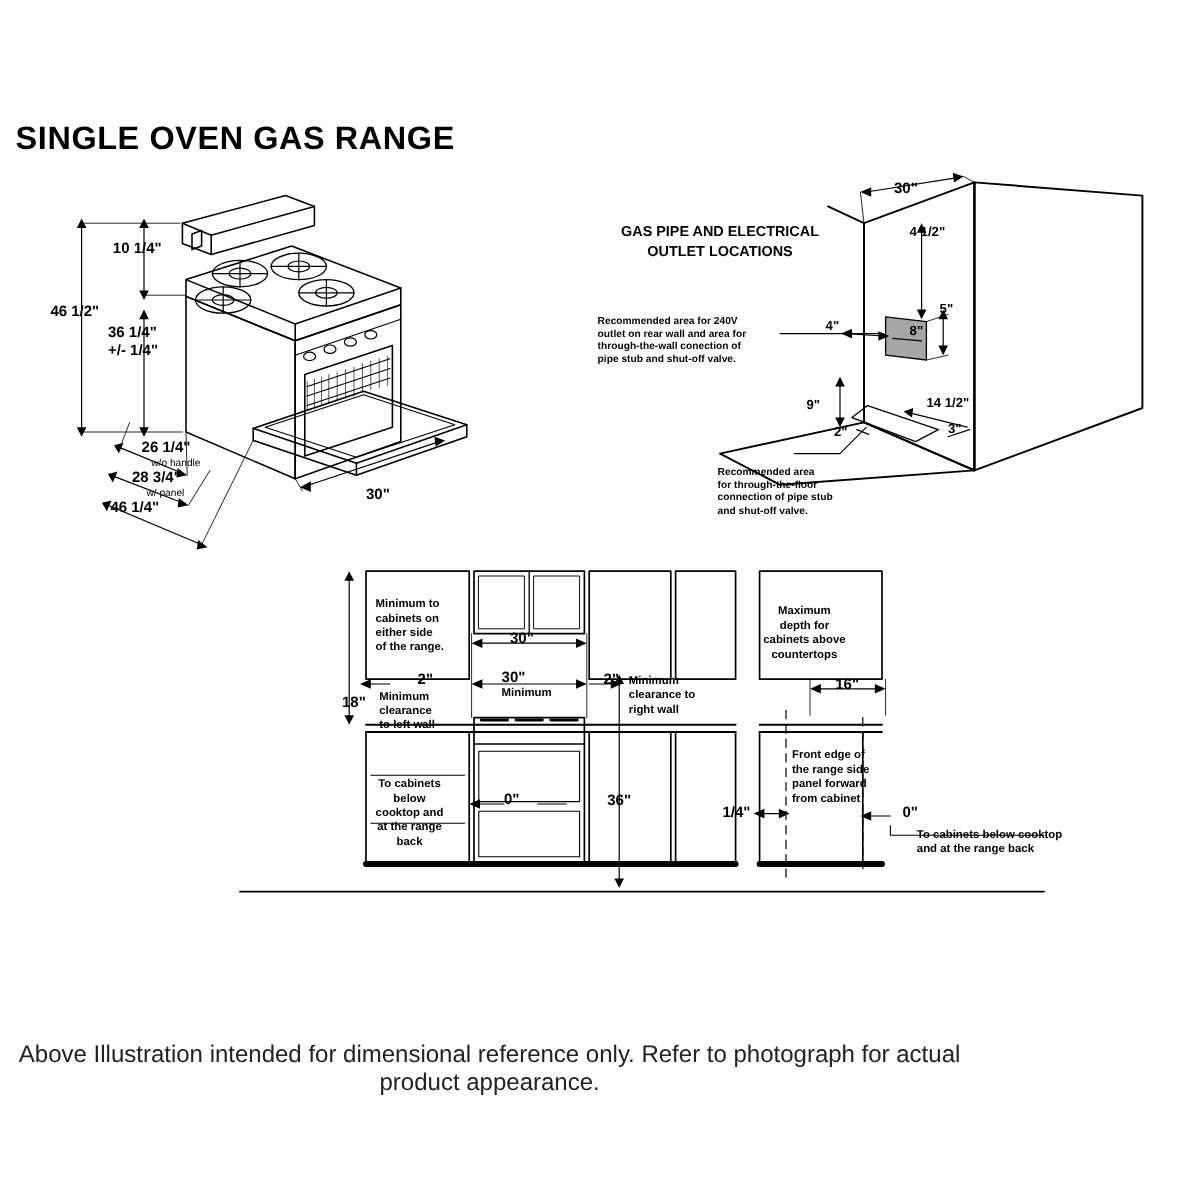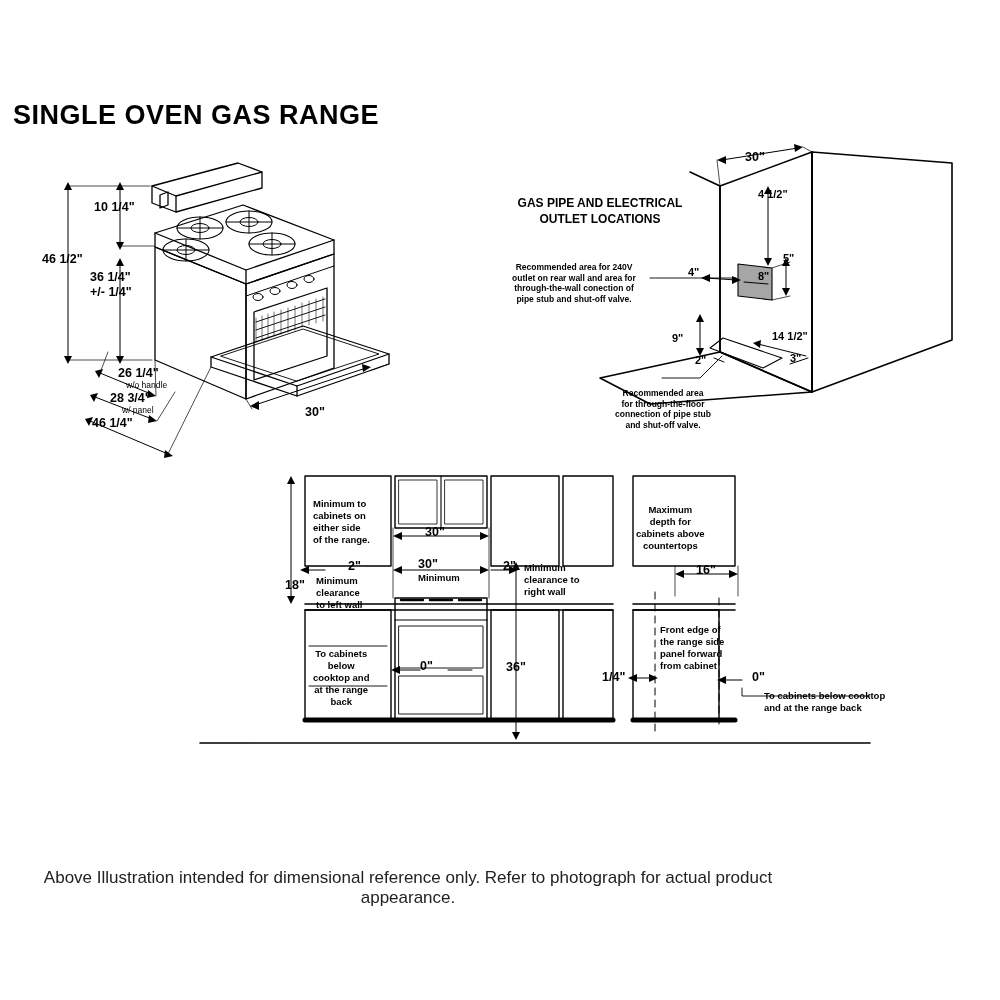--- a/index.html
+++ b/index.html
@@ -25,21 +25,21 @@
     font-weight: bold;
     letter-spacing: 0.5px;
   }
 
   .footnote {
     position: absolute;
     left: 0;
     top: 868px;
     width: 816px;
     text-align: center;
-    font-size: 17px;
+    font-size: 20px;
     color: #222;
   }
 
   .diagram-svg {
     position: absolute;
     left: 0;
     top: 0;
   }
 
   .lbl {
@@ -71,21 +71,21 @@
   .lbl.dim-sm {
     font-weight: bold;
     font-size: 11px;
   }
   .lbl.sect {
     font-weight: bold;
     font-size: 12px;
     line-height: 1.3;
     text-align: center;
   }
-  .lbl.ctr { text-align: center; }
+  .lbl.ctr { text-align: left; }
 </style>
 </head>
 <body>
 
 <div class="title">SINGLE OVEN GAS RANGE</div>
 
 <svg class="diagram-svg" width="1000" height="1000" viewBox="0 0 1000 1000">
   <g fill="none" stroke="#000" stroke-width="1.3" stroke-linejoin="round" stroke-linecap="round">
 
     <path d="M152,186 L238,163 L262,172 L262,188 L176,212 L152,203 Z"></path>
@@ -312,21 +312,21 @@
 <div class="lbl dim" style="left:90px; top:270px;">36 1/4"</div>
 <div class="lbl dim" style="left:90px; top:285px;">+/- 1/4"</div>
 
 <div class="lbl dim" style="left:118px; top:366px;">26 1/4"</div>
 <div class="lbl small" style="left:126px; top:381px;">w/o handle</div>
 <div class="lbl dim" style="left:110px; top:391px;">28 3/4"</div>
 <div class="lbl small" style="left:122px; top:406px;">w/ panel</div>
 <div class="lbl dim" style="left:92px; top:416px;">46 1/4"</div>
 <div class="lbl dim" style="left:305px; top:405px;">30"</div>
 
-<div class="lbl sect" style="left:480px; top:196px; width:240px;">GAS PIPE AND ELECTRICAL
+<div class="lbl sect" style="left:480px; top:186px; width:240px;">GAS PIPE AND ELECTRICAL
 OUTLET LOCATIONS</div>
 
 <div class="lbl dim" style="left:745px; top:150px;">30"</div>
 <div class="lbl dim-sm" style="left:758px; top:188px;">4 1/2"</div>
 <div class="lbl dim-sm" style="left:688px; top:266px;">4"</div>
 <div class="lbl dim-sm" style="left:758px; top:270px;">8"</div>
 <div class="lbl dim-sm" style="left:783px; top:252px;">5"</div>
 <div class="lbl dim-sm" style="left:672px; top:332px;">9"</div>
 <div class="lbl dim-sm" style="left:695px; top:354px;">2"</div>
 <div class="lbl dim-sm" style="left:772px; top:330px;">14 1/2"</div>

